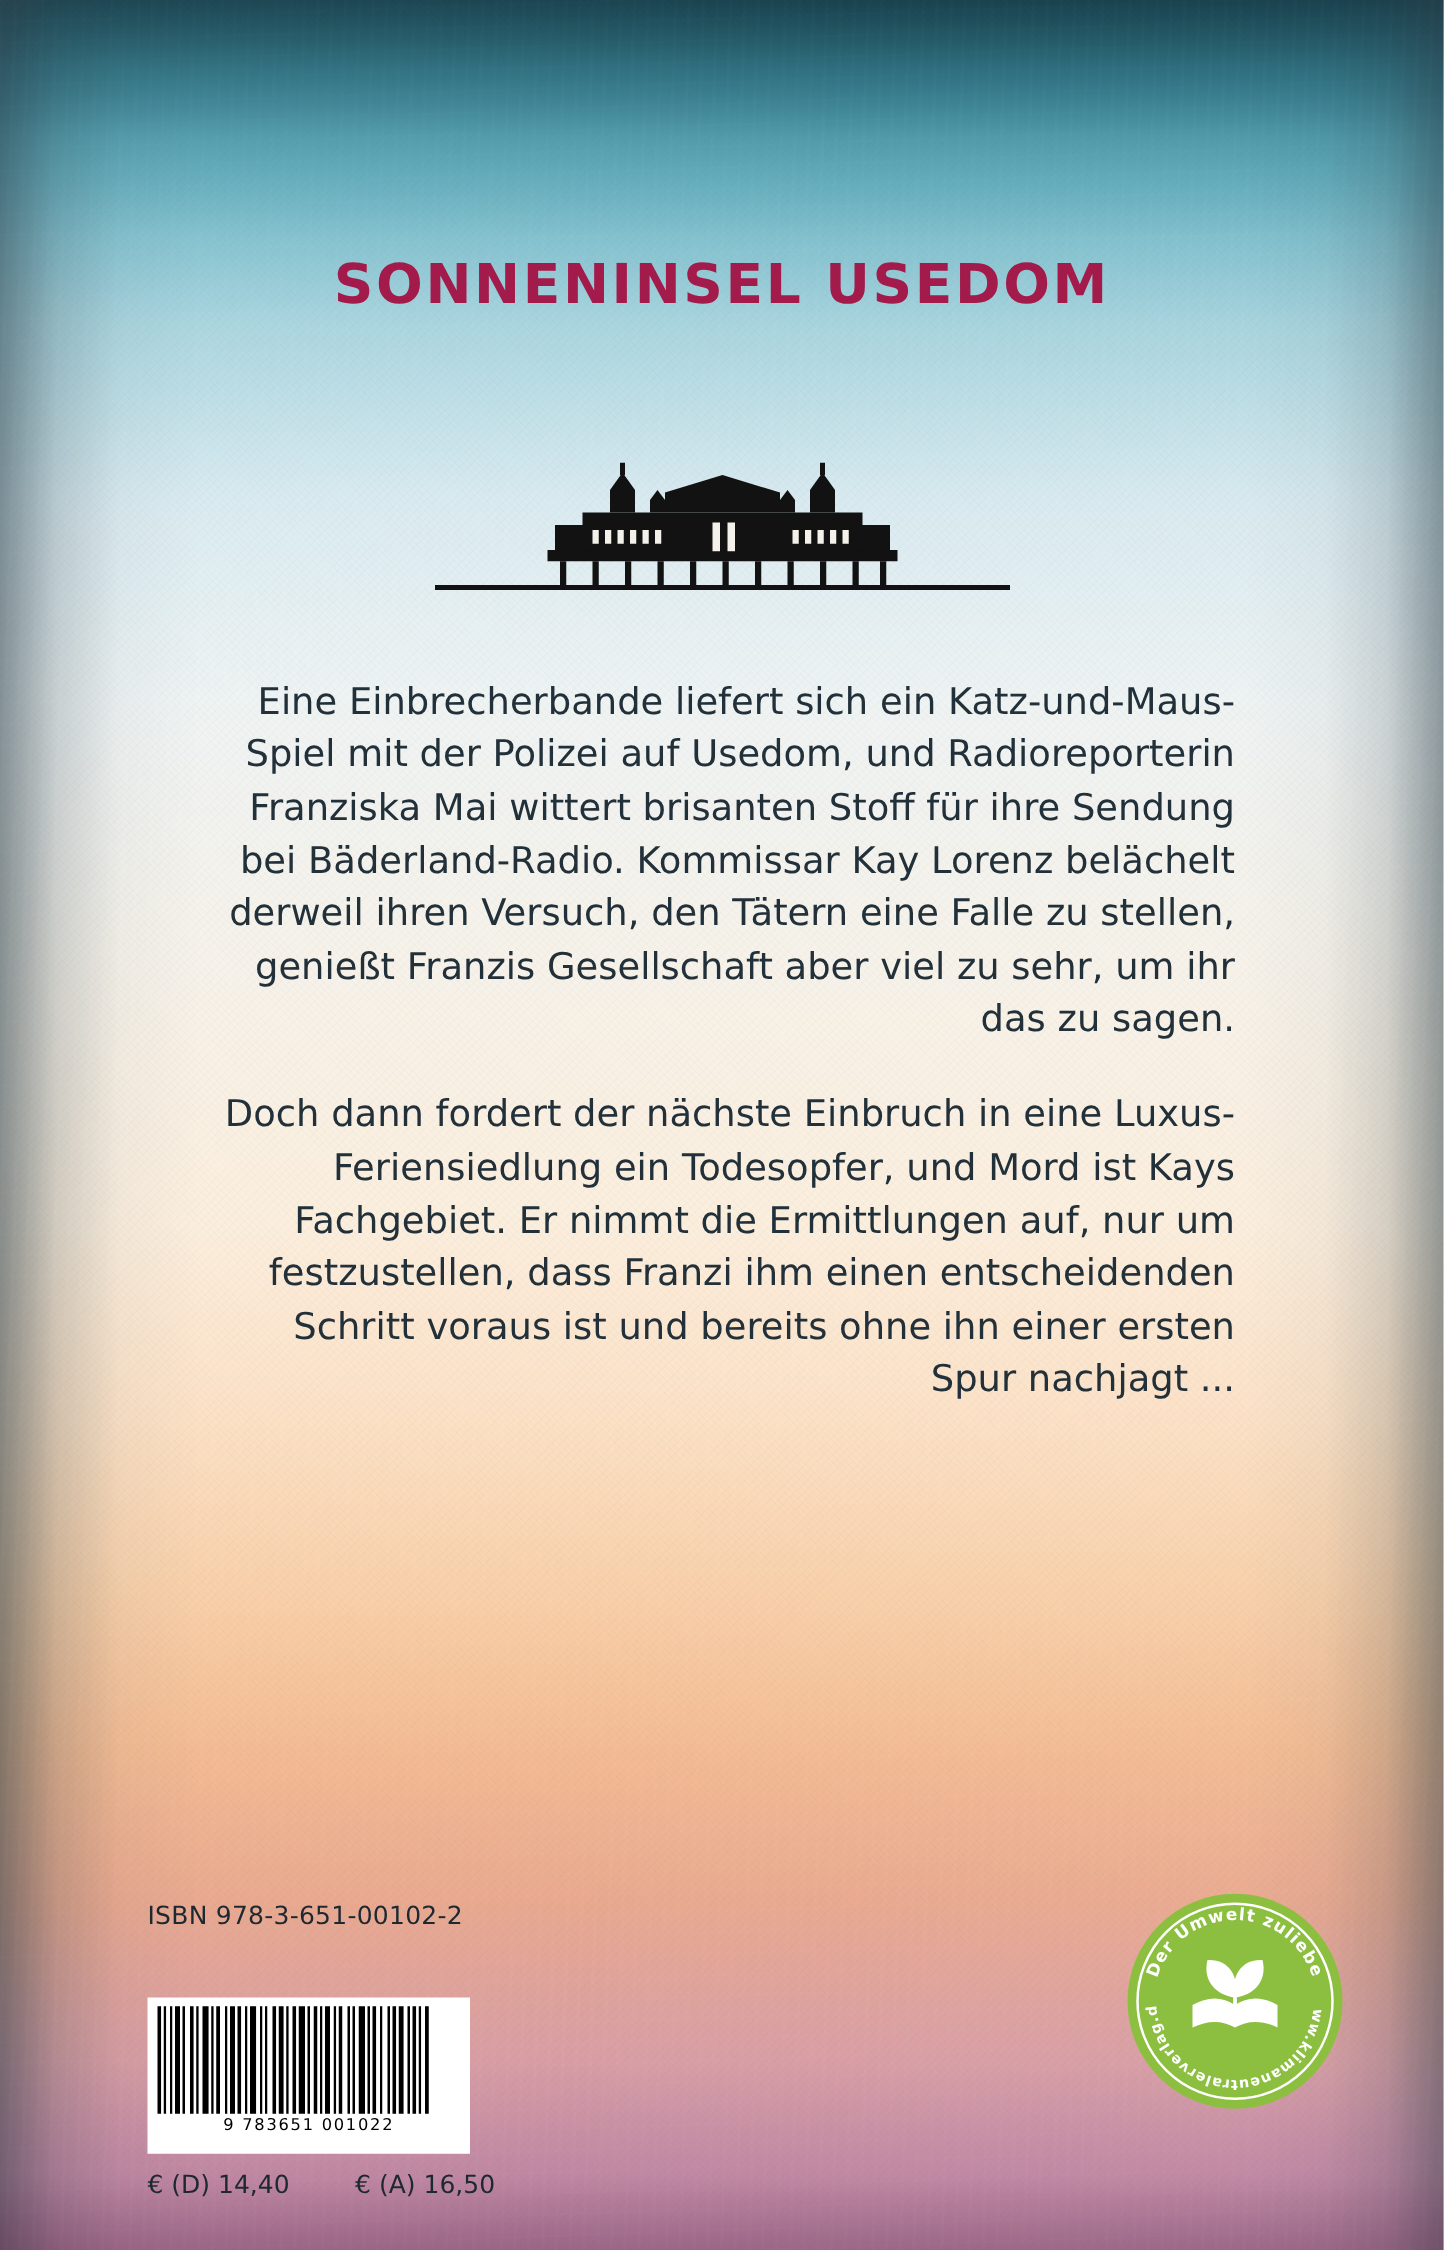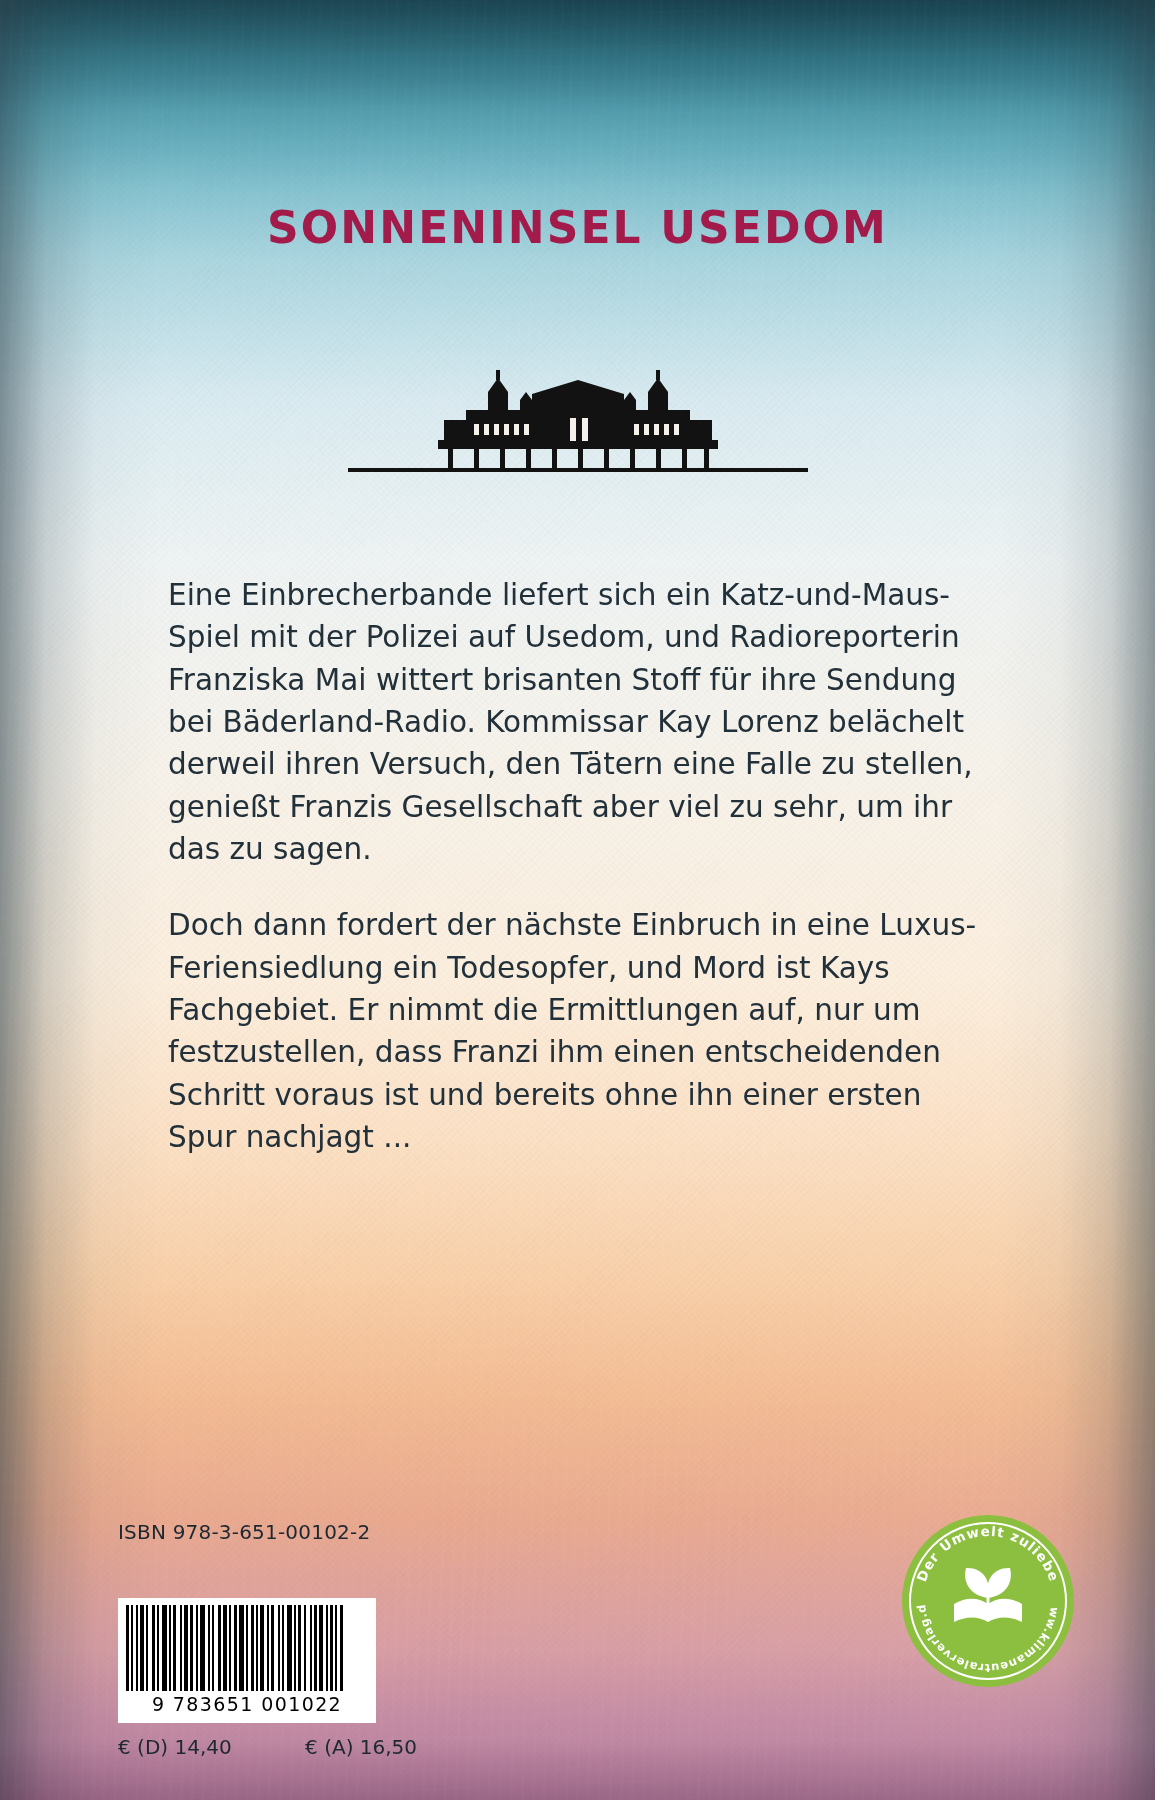--- a/index.html
+++ b/index.html
@@ -113,26 +113,25 @@
     right: 0;
     display: flex;
     justify-content: center;
   }
 
   .blurb {
     position: absolute;
     top: 540px;
     left: 168px;
     width: 820px;
-    text-align: left;
+    text-align: right;
     color: #22303a;
     font-family: "DejaVu Sans", sans-serif;
     font-size: 29.5px;
     line-height: 1.435;
-    margin-top: 34px;
   }
   .blurb p { margin: 0 0 34px 0; }
   .blurb p:last-child { margin-bottom: 0; }
 
   .tagline {
     position: absolute;
     top: 1198px;
     left: 168px;
     width: 820px;
     text-align: center;
@@ -171,35 +170,35 @@
     gap: 0;
   }
   .barcode .bars i {
     display: block;
     background: #000;
     height: 100%;
   }
   .barcode .digits {
     margin-top: 2px;
     font-family: "DejaVu Sans", sans-serif;
-    font-size: 19px;
+    font-size: 13px;
     letter-spacing: 1.4px;
     color: #000;
     text-align: center;
   }
 
   .prices {
     position: absolute;
     left: 118px;
     top: 1735px;
     color: #1d2830;
     font-size: 20px;
     white-space: nowrap;
   }
-  .prices .pa { margin-left: 67px; }
+  .prices .pa { margin-left: 46px; }
 
   
   .eco-seal {
     position: absolute;
     right: 78px;
     top: 1512px;
     width: 178px;
     height: 178px;
   }
   .eco-seal svg { display: block; }

